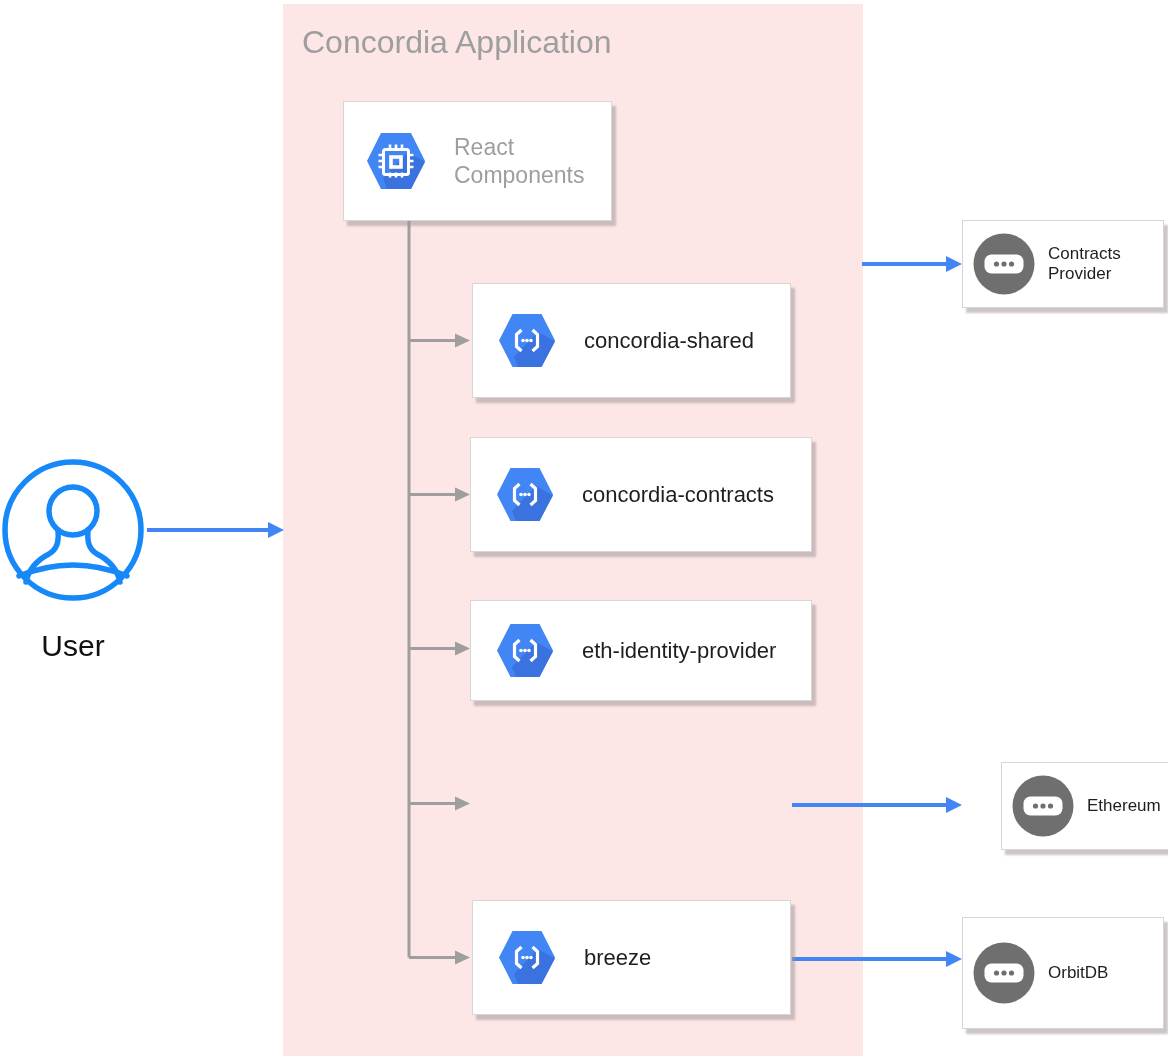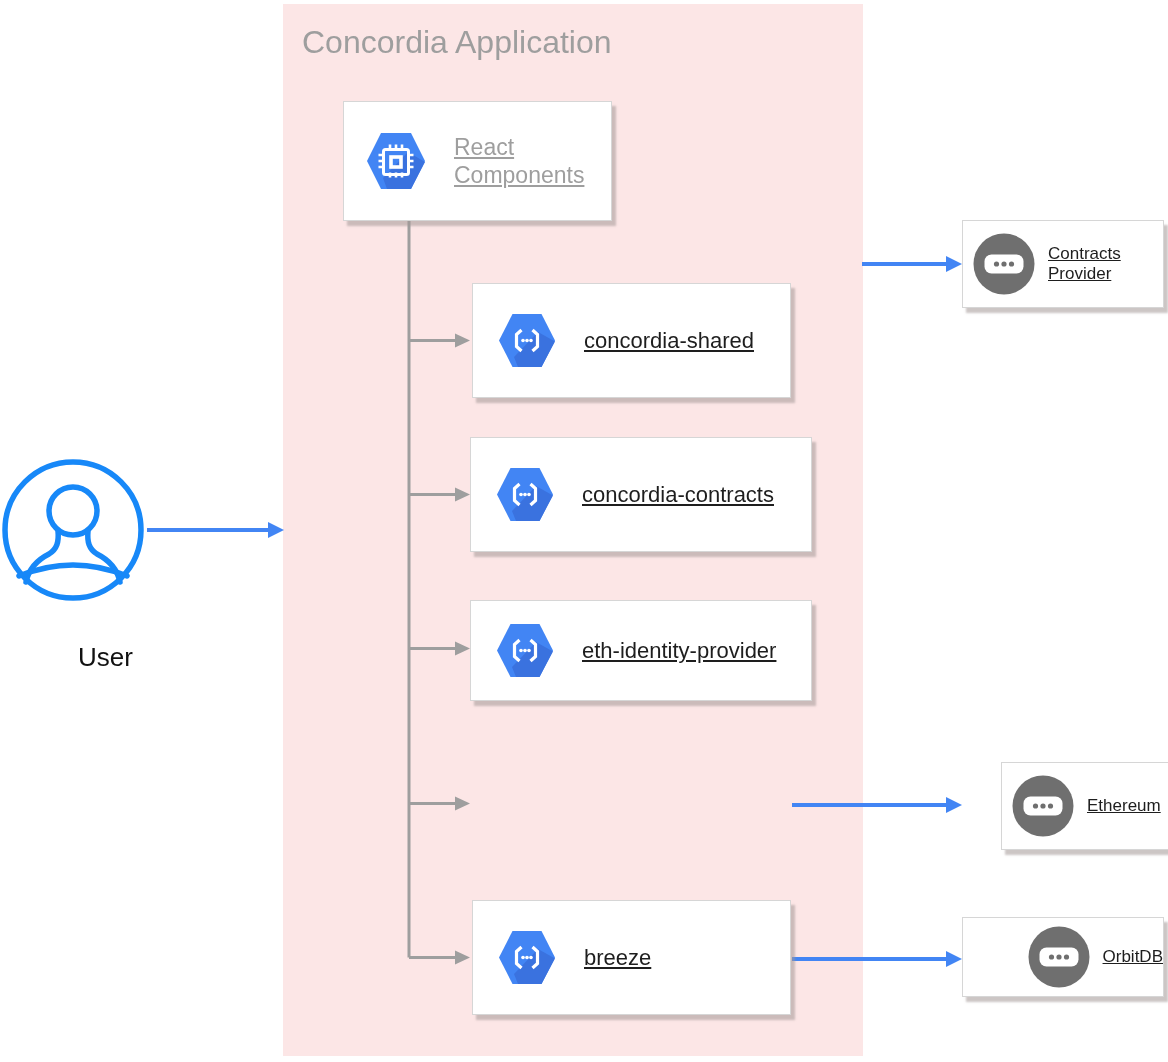--- a/index.html
+++ b/index.html
@@ -63,28 +63,28 @@
   }
   .external-node .icon-wrap { margin-right: 13px; }
   .icon-wrap { display: flex; flex: none; }
   .user-figure {
     position: absolute;
     left: 1px; top: 458px;
     z-index: 3;
   }
   .user-label {
     position: absolute;
-    left: 13px; top: 642px;
+    left: 13px; top: 629px;
     width: 120px;
-    text-align: right;
-    font-size: 26px;
+    text-align: center;
+    font-size: 30px;
     color: #111111;
     z-index: 3;
   }
-  .node-label { white-space: pre-line; text-decoration: underline; }
+  .node-label { white-space: pre-line; }
 </style>
 </head>
 <body>
 
 <div class="canvas">
 
   <div class="pink-region">
     <div class="pink-region-label">Concordia Application</div>
   </div>
 
@@ -227,21 +227,21 @@
         <circle cx="31" cy="31" r="30.5" fill="#6f6f6f"></circle>
         <rect x="11.5" y="21.5" width="39" height="19" rx="7" fill="#ffffff"></rect>
         <circle cx="23.5" cy="31" r="2.6" fill="#6f6f6f"></circle>
         <circle cx="31" cy="31" r="2.6" fill="#6f6f6f"></circle>
         <circle cx="38.5" cy="31" r="2.6" fill="#6f6f6f"></circle>
       </svg>
     </span>
     <span class="node-label">Ethereum</span>
   </div>
 
-  <div class="node external-node" style="left:962px; top:917px; width:202px; height:80px;justify-content:flex-end;">
+  <div class="node external-node" style="left:962px; top:917px; width:202px; height:112px;">
     <span class="icon-wrap">
       <svg width="62" height="62" viewBox="0 0 62 62">
         <circle cx="31" cy="31" r="30.5" fill="#6f6f6f"></circle>
         <rect x="11.5" y="21.5" width="39" height="19" rx="7" fill="#ffffff"></rect>
         <circle cx="23.5" cy="31" r="2.6" fill="#6f6f6f"></circle>
         <circle cx="31" cy="31" r="2.6" fill="#6f6f6f"></circle>
         <circle cx="38.5" cy="31" r="2.6" fill="#6f6f6f"></circle>
       </svg>
     </span>
     <span class="node-label">OrbitDB</span>

